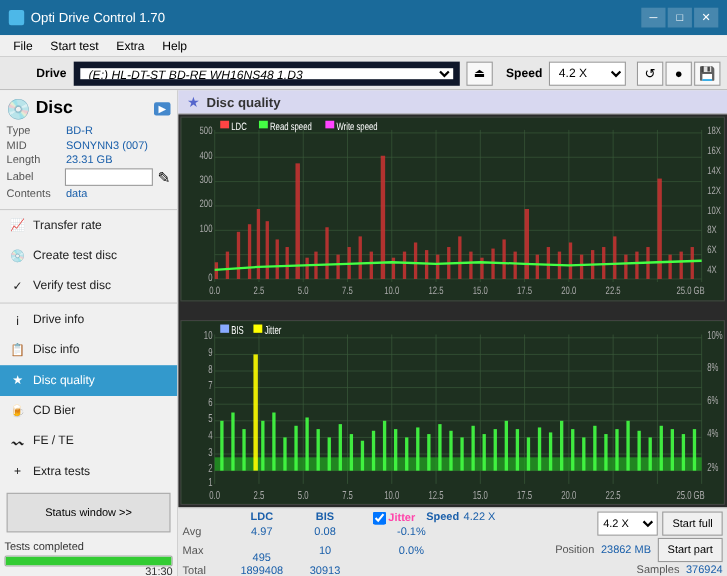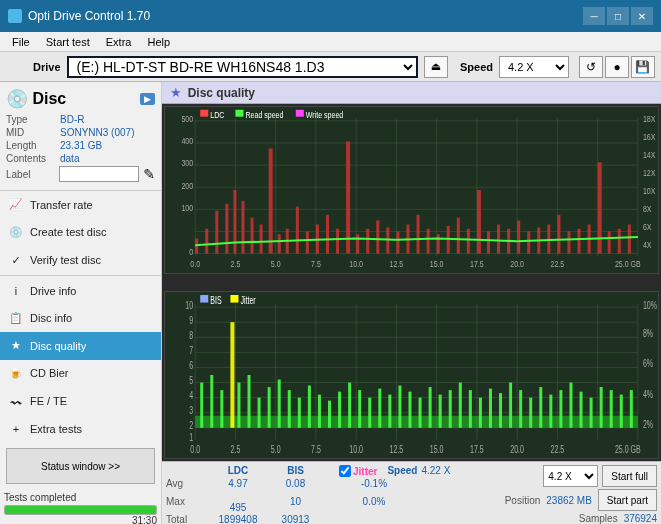--- a/index.html
+++ b/index.html
@@ -13,21 +13,21 @@
     .title-bar-controls { display: flex; gap: 2px; }
     .title-bar-btn { width: 22px; height: 18px; background: rgba(255,255,255,0.2); border: none; color: white; font-size: 10px; cursor: pointer; display: flex; align-items: center; justify-content: center; }
 
     
     .menu-bar { background: #f0f0f0; height: 20px; display: flex; align-items: center; padding: 0 4px; border-bottom: 1px solid #ccc; }
     .menu-item { padding: 2px 8px; font-size: 11px; cursor: pointer; }
 
     
     .drive-bar { background: #e8e8e8; height: 30px; display: flex; align-items: center; padding: 2px 6px; border-bottom: 1px solid #bbb; gap: 6px; }
     .drive-label { font-weight: bold; font-size: 11px; padding-left: 27px; }
-    .drive-select { flex: 1; height: 22px; font-size: 14px; border: 2px solid #0f172a; background: white; padding: 0 4px; }
+    .drive-select { flex: 1; height: 22px; font-size: 11px; border: 6px solid #0f172a; background: white; padding: 0 4px; font-style: italic; }
     .drive-icon-btn { width: 24px; height: 22px; background: #f8f8f8; border: 1px solid #999; display: flex; align-items: center; justify-content: center; cursor: pointer; font-size: 11px; }
     .speed-label { font-weight: bold; font-size: 11px; margin-left: 6px; }
     .speed-select { width: 70px; height: 22px; font-size: 11px; border: 1px solid #999; background: white; padding: 0 4px; }
     .toolbar-icons { display: flex; gap: 2px; margin-left: 4px; }
     .toolbar-icon { width: 24px; height: 22px; background: #f8f8f8; border: 1px solid #999; display: flex; align-items: center; justify-content: center; cursor: pointer; font-size: 12px; }
 
     
     .main { display: flex; height: calc(524px - 28px - 20px - 30px); }
 
     
@@ -129,27 +129,27 @@
       </div>
       <div class="disc-row">
         <span class="disc-field">MID</span>
         <span class="disc-value">SONYNN3 (007)</span>
       </div>
       <div class="disc-row">
         <span class="disc-field">Length</span>
         <span class="disc-value">23.31 GB</span>
       </div>
       <div class="disc-row">
-        <span class="disc-field">Contents</span>
-        <span class="disc-value">data</span>
-      </div>
-      <div class="disc-row">
         <span class="disc-field">Label</span>
         <input class="disc-label-input" type="text" style="">
         <span style="font-size:14px;cursor:pointer;margin-left:2px;">✎</span>
+      </div>
+      <div class="disc-row">
+        <span class="disc-field">Contents</span>
+        <span class="disc-value">data</span>
       </div>
     </div>
 
     <div class="nav-item">
       <span class="nav-icon">📈</span>
       <span>Transfer rate</span>
     </div>
     <div class="nav-item">
       <span class="nav-icon">💿</span>
       <span>Create test disc</span>

